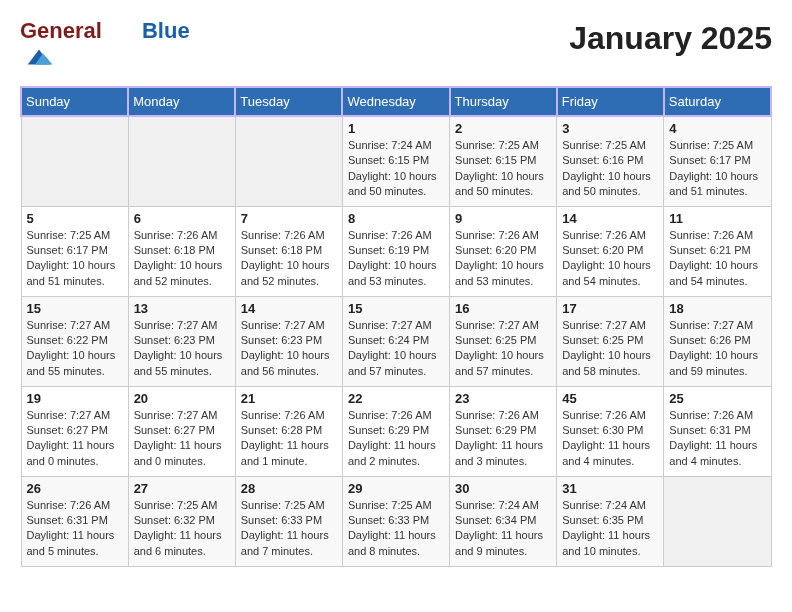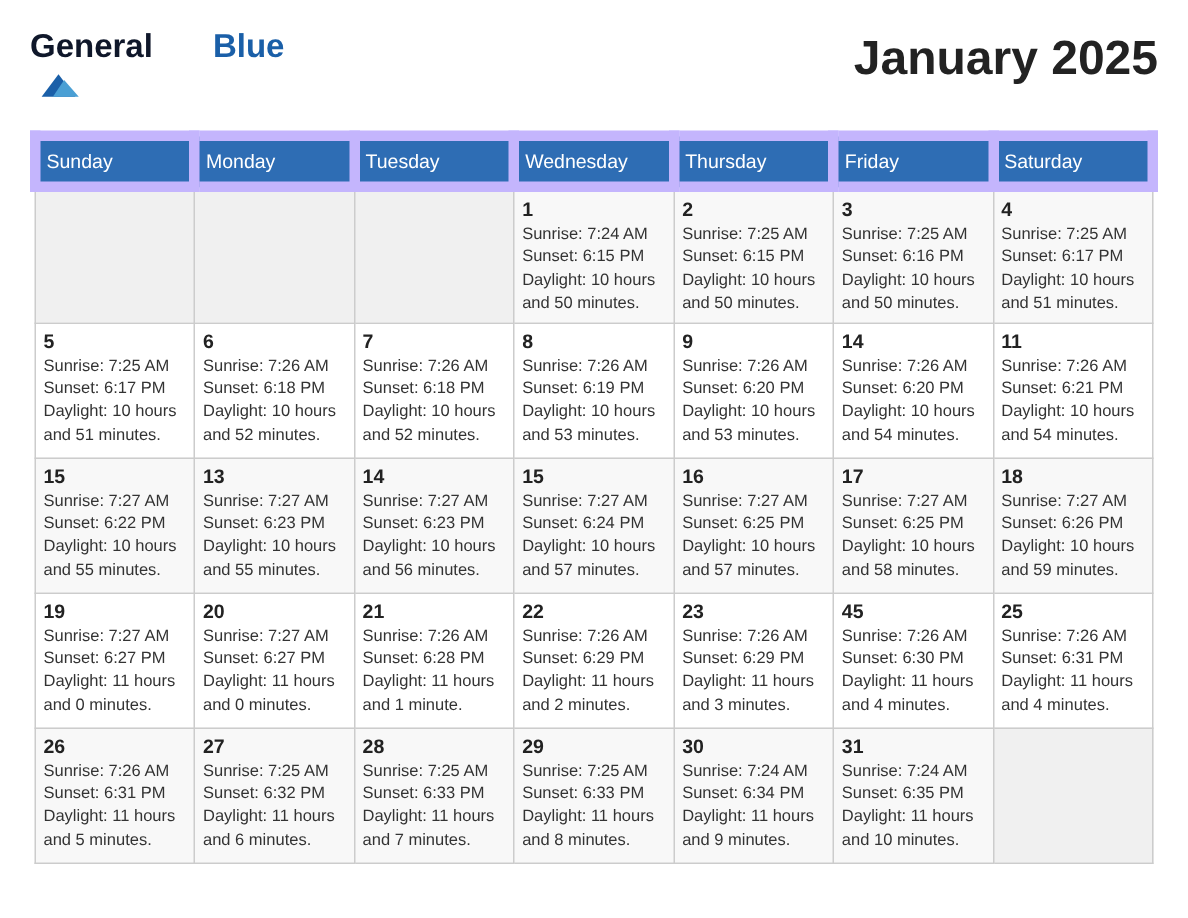--- a/index.html
+++ b/index.html
@@ -18,21 +18,21 @@
     }
     .logo {
       display: flex;
       align-items: center;
     }
     .logo-text {
       font-size: 22px;
       font-weight: bold;
       line-height: 1;
     }
-    .logo-general { color: #0f172a; }
+    .logo-general { color: #7f1d1d; }
     .logo-blue { color: #1a5fa8; padding-left: 40px; }
     .logo-icon {
       width: 30px;
       height: 30px;
       margin-left: 4px;
     }
     .title-block {
       text-align: left;
     }
     .month-year {
@@ -49,21 +49,21 @@
       border-collapse: collapse;
       font-size: 11px;
     }
     .calendar thead th {
       background: #2e6db4;
       color: #fff;
       padding: 6px 4px;
       text-align: left;
       font-size: 13px;
       font-weight: normal;
-      border: 7px solid #c4b5fd;
+      border: 2px solid #c4b5fd;
     }
     .calendar tbody td {
       border: 1px solid #ccc;
       vertical-align: top;
       padding: 4px 5px;
       width: 107px;
       min-height: 90px;
       height: 90px;
       background: #fff;
     }

